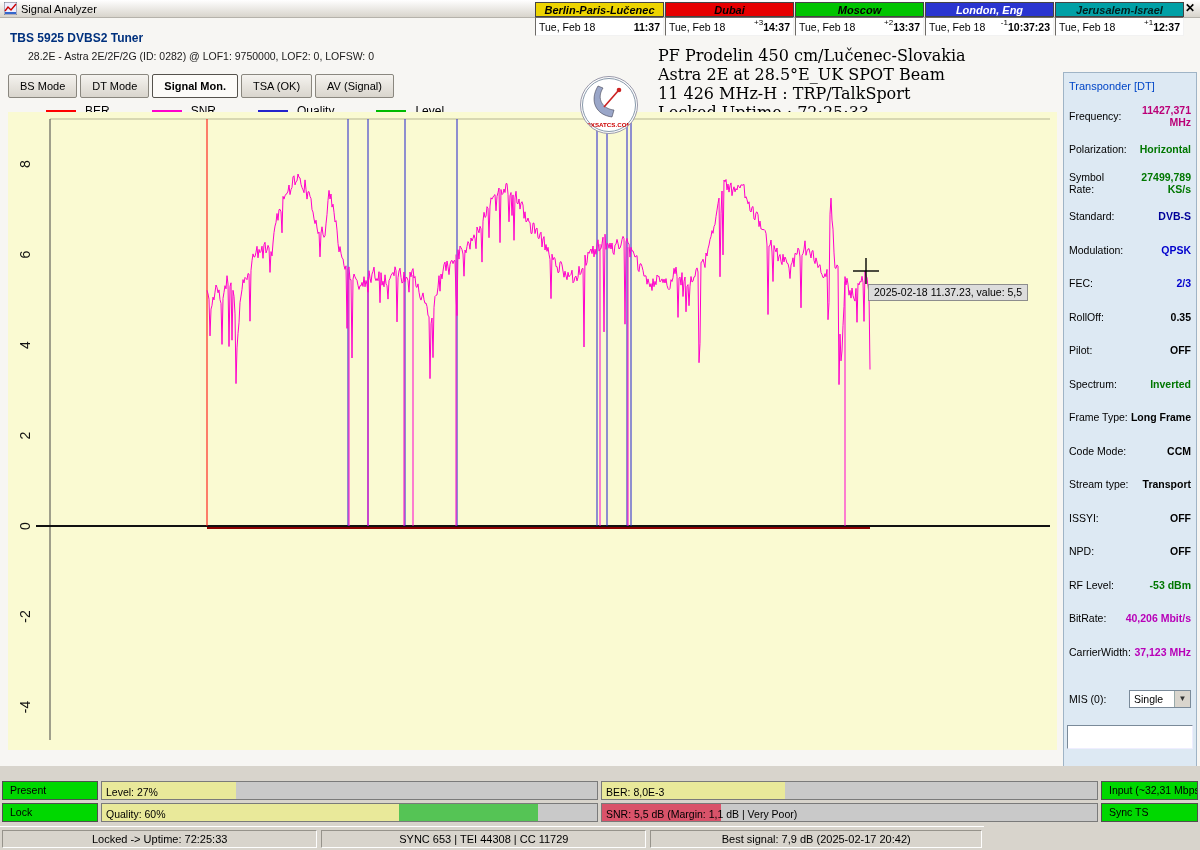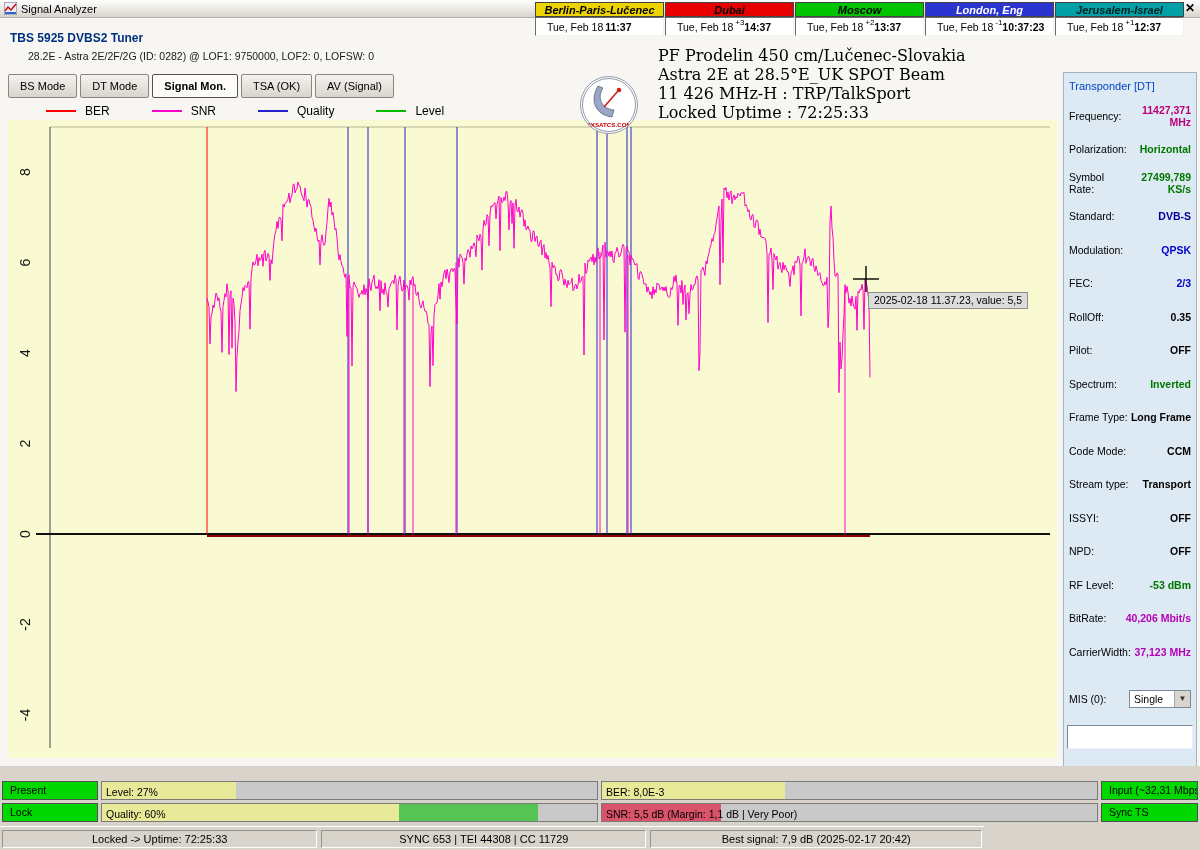--- a/index.html
+++ b/index.html
@@ -14,21 +14,21 @@
   .title-text{font-size:11px;}
   .close-x{position:absolute;right:5px;top:1px;font-size:12px;font-weight:bold;
     cursor:default;z-index:20;font-family:"DejaVu Serif",serif;}
 
   
   .clocks{position:absolute;top:2px;right:16px;display:flex;gap:1px;z-index:10;}
   .clock{width:129px;}
   .clock-name{height:15px;border:1px solid #444;display:flex;align-items:center;justify-content:center;
     font-size:11px;font-weight:bold;font-style:italic;box-sizing:border-box;white-space:nowrap;overflow:hidden;}
   .clock-time{height:19px;background:#fff;border:1px solid;border-color:#6d6a66 #f2f2f2 #f2f2f2 #6d6a66;
-    display:flex;align-items:center;justify-content:flex-start;padding:0 11px;font-size:10.5px;
+    display:flex;align-items:center;justify-content:space-between;padding:0 3px;font-size:10.5px;
     box-sizing:border-box;white-space:nowrap;}
   .clock-offset{font-size:8px;vertical-align:top;position:relative;top:-3px;margin-left:2px;}
   .clock-hm{font-weight:bold;}
 
   
   .tuner-title{position:absolute;left:10px;top:31px;color:#00317e;font-weight:bold;font-size:12px;}
   .tuner-sub{position:absolute;left:28px;top:50px;font-size:10.5px;color:#1a1a1a;}
 
   
   .info-block{position:absolute;left:658px;top:46px;font-family:"DejaVu Serif",serif;
@@ -43,21 +43,21 @@
   .tab{height:22px;padding:0 11px;background:linear-gradient(#f5f3ef,#d9d5cd);
     border:1px solid #8a877f;border-radius:2px;font-size:11px;display:flex;align-items:center;cursor:default;}
   .tab.active{background:#fcfbf8;font-weight:bold;border-color:#55524c;}
 
   
   .legend{position:absolute;left:46px;top:104px;display:flex;gap:42px;font-size:12px;}
   .legend-item{display:flex;align-items:center;gap:9px;}
   .legend-swatch{width:30px;height:2px;}
 
   
-  .chart{position:absolute;left:8px;top:120px;width:1049px;height:638px;background:#fafad2;}
+  .chart{position:absolute;left:8px;top:112px;width:1049px;height:638px;background:#fafad2;}
   .chart svg{display:block;}
   .cursor-tooltip{position:absolute;background:#dcdcdc;border:1px solid #8d8d8d;
     font-size:10.5px;padding:1px 5px 2px 5px;white-space:nowrap;z-index:6;}
 
   
   .tp-panel{position:absolute;left:1063px;top:72px;width:134px;height:700px;background:#dde9f3;
     border:1px solid #9fb4c6;box-sizing:border-box;}
   .tp-title{height:26px;display:flex;align-items:center;padding:0 5px;color:#0046c8;font-size:11px;}
   .tp-field{height:33.5px;display:flex;align-items:center;justify-content:space-between;
     padding:0 5px;font-size:10.5px;}

